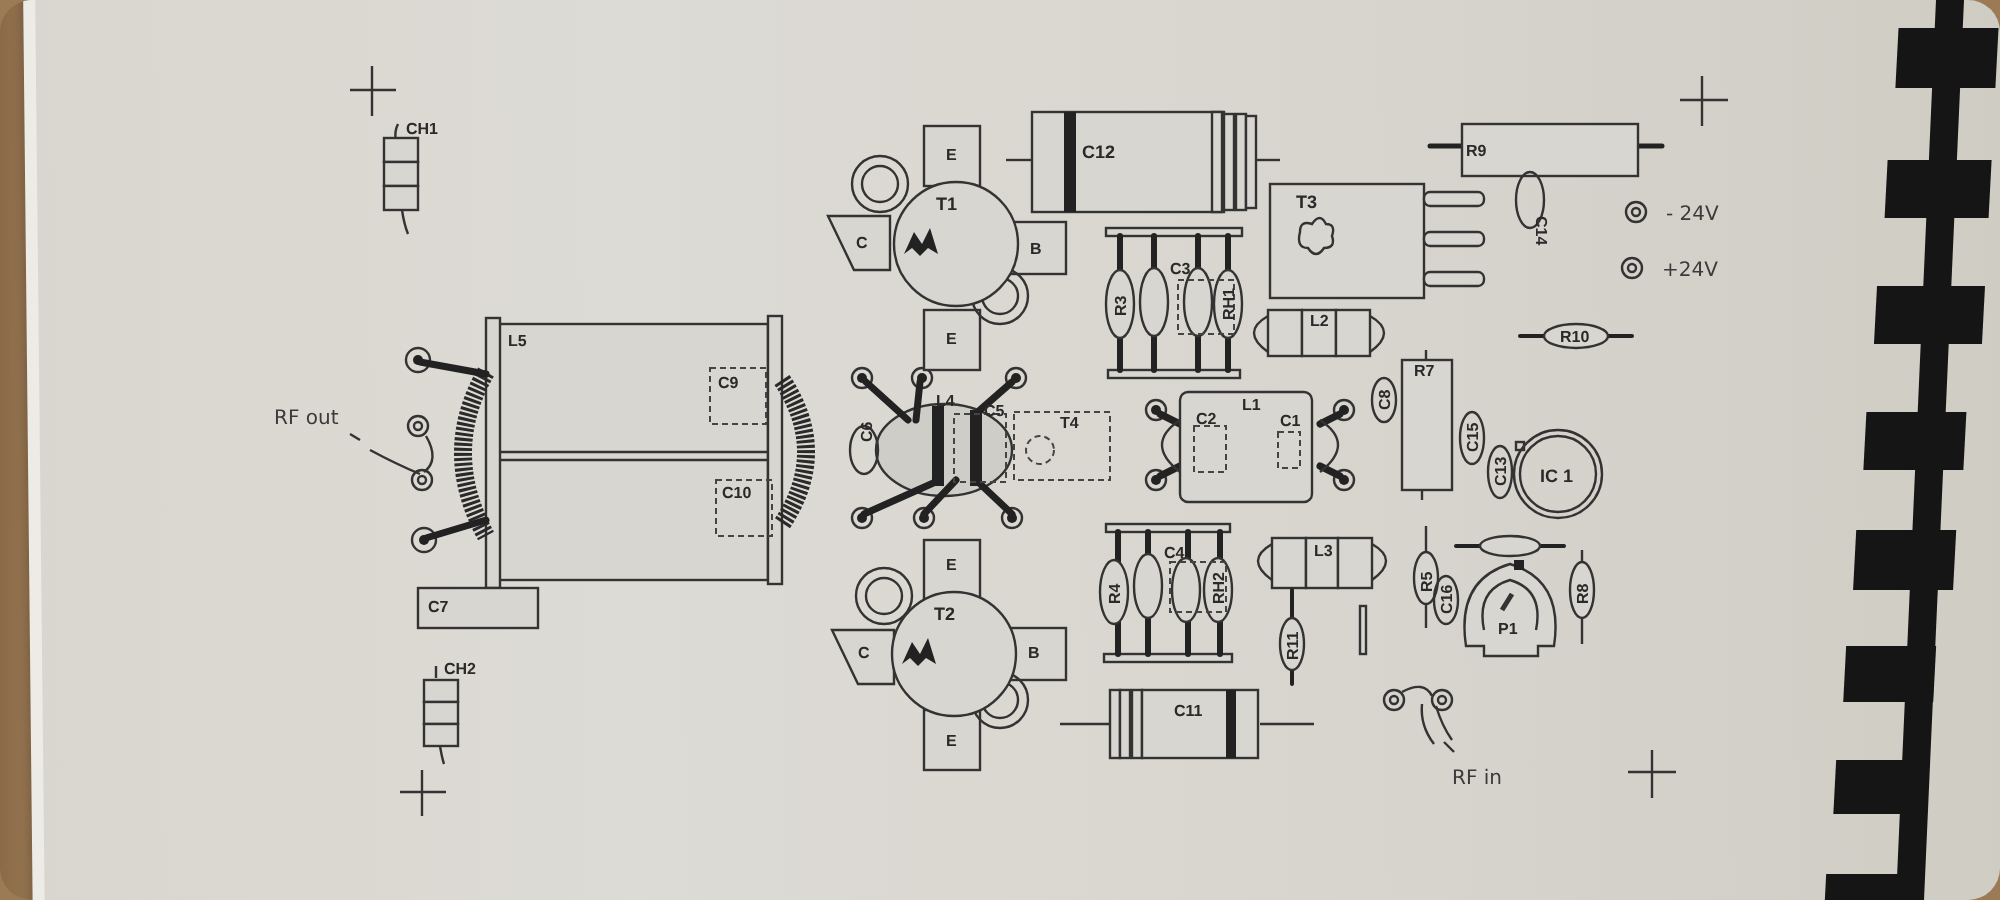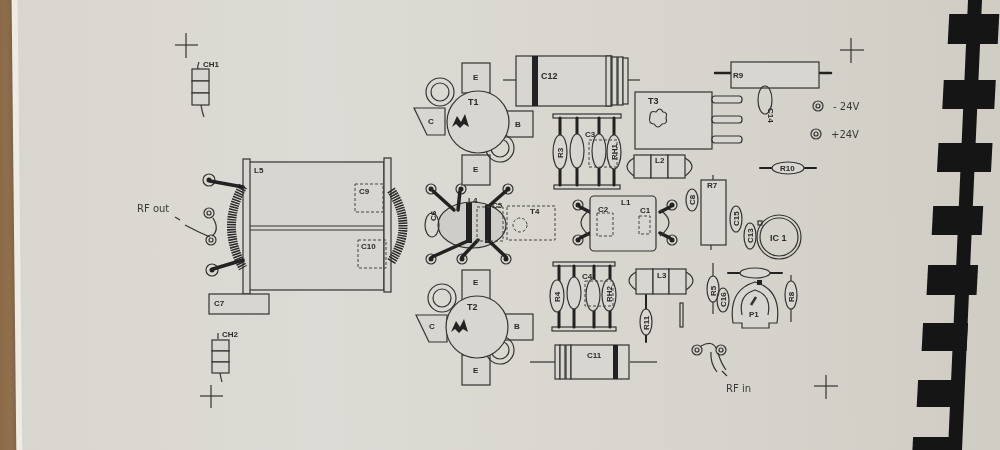--- a/index.html
+++ b/index.html
@@ -1,17 +1,17 @@
 <!DOCTYPE html>
 <html><head>
 <meta charset="utf-8">
 <style>
   html, body { margin:0; padding:0; }
   body { width:1000px; height:450px; overflow:hidden; background:#9c7a55; font-family:"Liberation Sans", sans-serif; }
-  .stage { position:relative; width:1000px; height:450px; overflow:hidden; }
+  .stage { position:relative; width:1000px; height:450px; overflow:hidden;border-radius:16px; }
   .desk { position:absolute; left:0; top:0; width:40px; height:450px; background:linear-gradient(90deg,#8a6a48,#a9865f); }
   .page { position:absolute; left:14px; top:-10px; width:1000px; height:480px;
           background:linear-gradient(90deg,#d9d6cf 0%,#dddbd5 30%,#d7d4cd 70%,#cfccc4 100%);
           transform:rotate(-0.6deg); transform-origin:0 0; box-shadow:-3px 0 6px rgba(0,0,0,.25); }
   .page-edge { position:absolute; left:14px; top:-10px; width:6px; height:480px; background:#ecebe6; transform:rotate(-0.6deg); }
   svg.diagram { position:absolute; left:0; top:0; }
   .lbl { font-family:"Liberation Sans", sans-serif; font-size:8px; font-weight:bold; fill:#2a2a2a; }
   .lbl-lg { font-family:"Liberation Sans", sans-serif; font-size:9px; font-weight:bold; fill:#2a2a2a; }
   .note { font-family:"DejaVu Sans", sans-serif; font-size:10px; fill:#3a3a3a; }
   .ln { stroke:#333; stroke-width:1.2; fill:none; }

